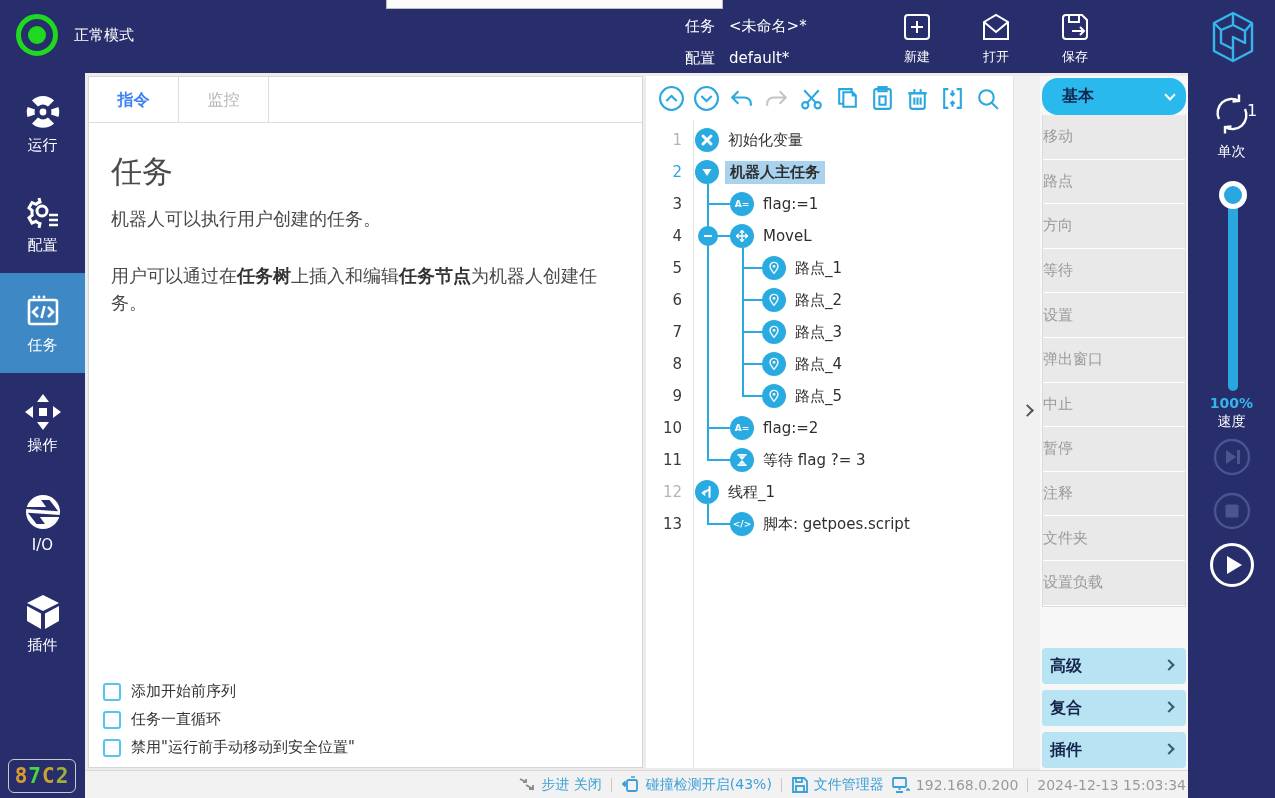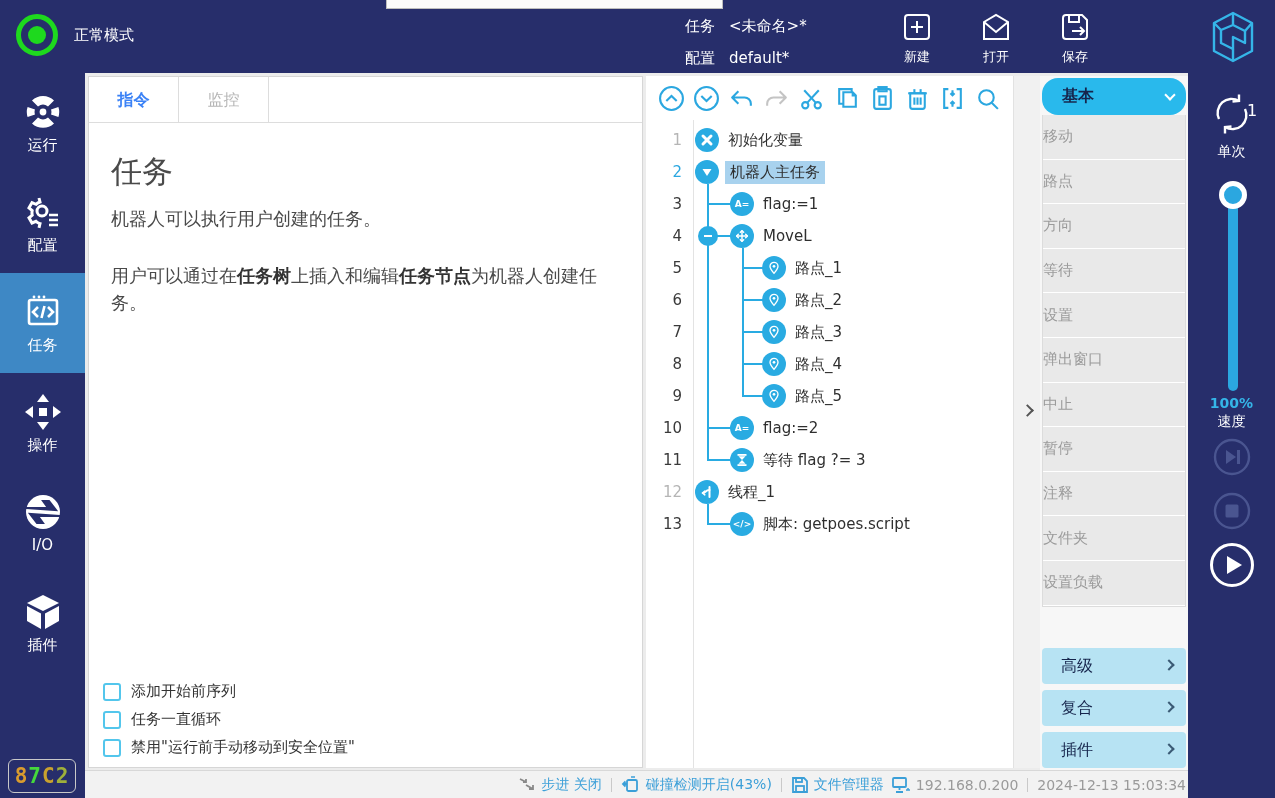--- a/index.html
+++ b/index.html
@@ -46,37 +46,37 @@
   .tree-toolbar .ticon { cursor:pointer; display:flex; }
   .tree-rows { position:relative; height:648px; padding-top:4px; }
   .gutter-line { position:absolute; left:47px; top:0; bottom:0; width:0; border-left:1px solid #E3E3E3; }
   .trow { position:relative; height:32px; display:flex; align-items:center; }
   .lnum { width:47px; text-align:right; padding-right:11px; font-size:15px; color:#3A3A3A; flex:0 0 auto; }
   .lnum.dim { color:#B5B5B5; } .lnum.sel { color:#2BA7E0; }
   .ci { width:24px; height:24px; border-radius:50%; background:#29ABE2; display:flex; align-items:center; justify-content:center; flex:0 0 auto; color:#fff; z-index:2; }
   .ci.lv0 { margin-left:2px; } .ci.lv1 { margin-left:37px; } .ci.lv2 { margin-left:69px; }
   .ci .gtxt { font-size:9px; font-weight:bold; color:#fff; letter-spacing:0; }
   .tlabel { margin-left:9px; font-size:15px; color:#2F2F2F; white-space:nowrap; }
-  .tlabel.sel { background:#A8D2EE; padding:2px 5px; margin-left:6px; }
+  .tlabel.sel { background:#A8D2EE; padding:2px 5px; margin-left:6px;font-weight:bold; }
   .vline,.hline { position:absolute; background:#29ABE2; z-index:1; }
   .vline { width:2px; } .hline { height:2px; }
   .minus-badge { position:absolute; left:52px; top:106px; width:20px; height:20px; border-radius:50%; background:#29ABE2; display:flex; align-items:center; justify-content:center; z-index:3; cursor:pointer; }
 
   
   .mid-strip { left:1013px; top:76px; width:27px; height:692px; background:#F1F1F1; border-left:1px solid #E2E2E2; }
   .chev-right { position:absolute; left:9px; top:330px; width:9px; height:9px; border-top:2px solid #555; border-right:2px solid #555; transform:rotate(45deg); }
 
   
   .palette { left:1040px; top:76px; width:148px; height:696px; background:#F7F7F7; display:flex; flex-direction:column; }
   .pal-header { margin:2px 2px 0; height:37px; background:#29B9EC; border-radius:16px; display:flex; align-items:center; font-size:16px; font-weight:bold; color:#16254C; padding-left:20px; position:relative; cursor:pointer; }
   .pal-header .chev-down { position:absolute; right:12px; top:13px; width:8px; height:8px; border-right:2px solid #fff; border-bottom:2px solid #fff; transform:rotate(45deg); }
   .pal-list { margin:0 2px; border:1px solid #DCDCDC; border-top:none; }
   .pal-item { height:44.6px; background:#E9E9E9; border-bottom:1px solid #fff; display:flex; align-items:center; font-size:15px; color:#9B9B9B; cursor:pointer; }
   .pal-sections { margin-top:auto; padding-bottom:4px; }
-  .pal-section { margin:6px 2px 0; height:36px; background:#B7E3F3; border-radius:4px; display:flex; align-items:center; font-size:16px; font-weight:normal; color:#16254C; padding-left:19px; position:relative; cursor:pointer; }
+  .pal-section { margin:6px 2px 0; height:36px; background:#B7E3F3; border-radius:4px; display:flex; align-items:center; font-size:16px; font-weight:bold; color:#16254C; padding-left:8px; position:relative; cursor:pointer; }
   .pal-section .chev-r { position:absolute; right:13px; top:13px; width:8px; height:8px; border-top:2px solid #3A5A74; border-right:2px solid #3A5A74; transform:rotate(45deg); }
 
   
   .rightbar { left:1188px; top:73px; width:87px; height:725px; background:#272E6B; color:#fff; }
   .single-wrap { position:absolute; left:0; top:18px; width:87px; text-align:center; cursor:pointer; }
   .single-count { position:absolute; left:0; top:10px; width:87px; text-align:center; font-size:16px; color:#fff; }
   .single-label { font-size:14px; margin-top:2px; }
   .slider-track { position:absolute; left:40px; top:122px; width:10px; height:196px; background:#2BA7E0; border-radius:6px; cursor:pointer; }
   .slider-knob { position:absolute; left:31px; top:108px; width:28px; height:28px; border-radius:50%; background:#2BA7E0; border:5px solid #fff; cursor:grab; }
   .speed-val { position:absolute; left:0; top:322px; width:87px; text-align:center; color:#35B5E8; font-size:14px; font-weight:bold; }

